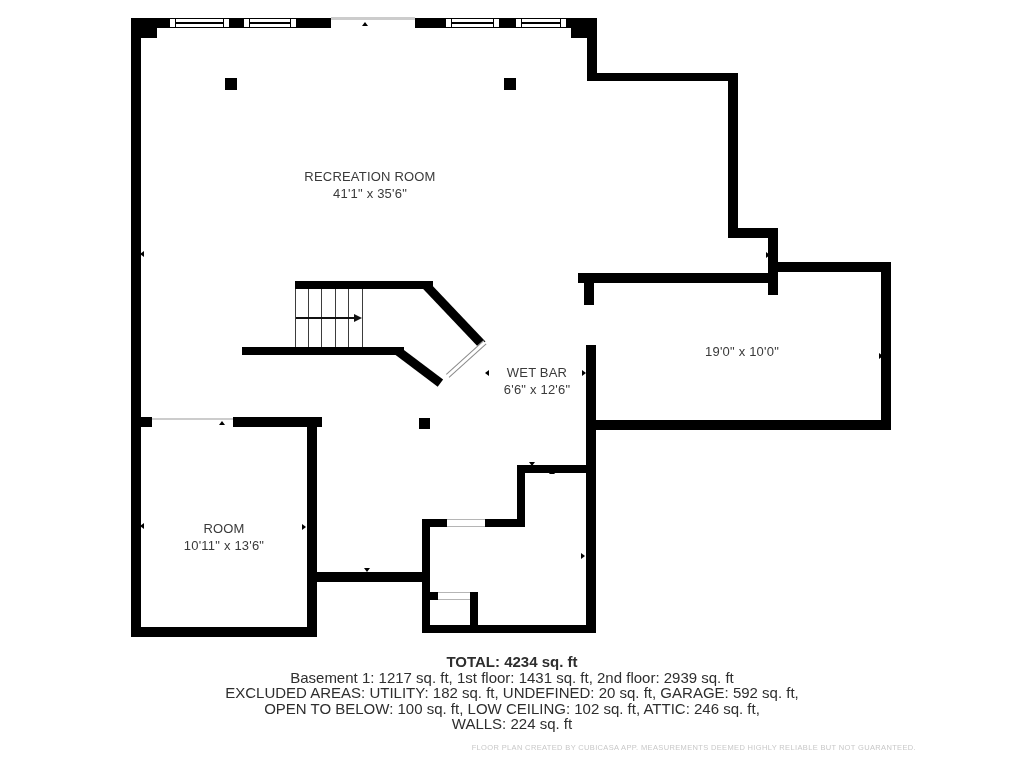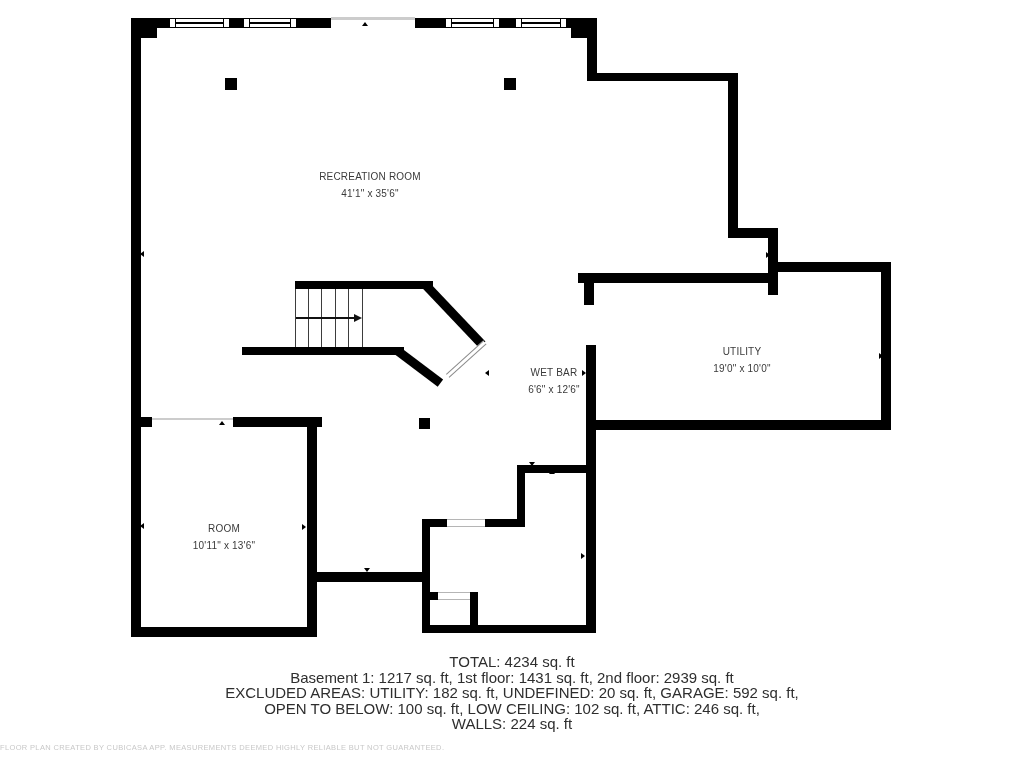--- a/index.html
+++ b/index.html
@@ -16,24 +16,24 @@
   .diag{position:absolute;background:#000;transform-origin:0 0}
   .door-diag{position:absolute;background:#fff;border-top:1.2px solid #8a8a8a;border-bottom:1.2px solid #8a8a8a;box-sizing:border-box;transform-origin:0 0}
   .tread{position:absolute;width:1.2px;background:#3d3d3d}
   .s-arrow-line{position:absolute;height:1.5px;background:#111}
   .s-arrow-head{position:absolute;width:0;height:0;border-top:4.5px solid transparent;border-bottom:4.5px solid transparent;border-left:8px solid #111}
   .mk{position:absolute;width:0;height:0}
   .mk-up{border-left:3.5px solid transparent;border-right:3.5px solid transparent;border-bottom:4.5px solid #000}
   .mk-down{border-left:3.5px solid transparent;border-right:3.5px solid transparent;border-top:4.5px solid #000}
   .mk-left{border-top:3.5px solid transparent;border-bottom:3.5px solid transparent;border-right:4.5px solid #000}
   .mk-right{border-top:3.5px solid transparent;border-bottom:3.5px solid transparent;border-left:4.5px solid #000}
-  .room-label{position:absolute;text-align:center;color:#3a3a3a;font-size:10px;line-height:17px;letter-spacing:.2px;white-space:nowrap}
+  .room-label{position:absolute;text-align:center;color:#3a3a3a;font-size:13px;line-height:17px;letter-spacing:.2px;white-space:nowrap}
   .summary{position:absolute;left:0;width:1024px;top:654px;text-align:center;color:#2e2e2e;font-size:15px;line-height:15.5px}
-  .summary .total{font-weight:normal}
-  .disclaimer{position:absolute;left:0;width:916px;top:743px;text-align:left;color:#c8c8c8;font-size:7.5px;letter-spacing:.35px}
+  .summary .total{font-weight:bold}
+  .disclaimer{position:absolute;left:0;width:916px;top:743px;text-align:right;color:#c8c8c8;font-size:7.5px;letter-spacing:.35px}
 </style>
 </head>
 <body>
 
 <div class="plan">
 
   <div class="wall" style="left:131px;top:18px;width:38px;height:10px"></div>
   <div class="wall" style="left:230px;top:18px;width:13px;height:10px"></div>
   <div class="wall" style="left:297px;top:18px;width:34px;height:10px"></div>
   <div class="wall" style="left:415px;top:18px;width:30px;height:10px"></div>
@@ -135,24 +135,23 @@
   <div class="mk mk-left" style="left:589px;top:354px"></div>
   <div class="mk mk-right" style="left:582px;top:370px"></div>
   <div class="mk mk-right" style="left:766px;top:252px"></div>
   <div class="mk mk-left" style="left:485px;top:370px"></div>
 
   <div class="room-label" style="left:250px;top:168px;width:240px">
     <div>RECREATION ROOM</div>
     <div>41'1" x 35'6"</div>
   </div>
   <div class="room-label" style="left:642px;top:343px;width:200px">
-    <div>UTILITY</div>
     <div>19'0" x 10'0"</div>
   </div>
-  <div class="room-label" style="left:479px;top:364px;width:150px">
+  <div class="room-label" style="left:462px;top:364px;width:150px">
     <div>WET BAR</div>
     <div>6'6" x 12'6"</div>
   </div>
   <div class="room-label" style="left:124px;top:520px;width:200px">
     <div>ROOM</div>
     <div>10'11" x 13'6"</div>
   </div>
 </div>
 
 <div class="summary">

